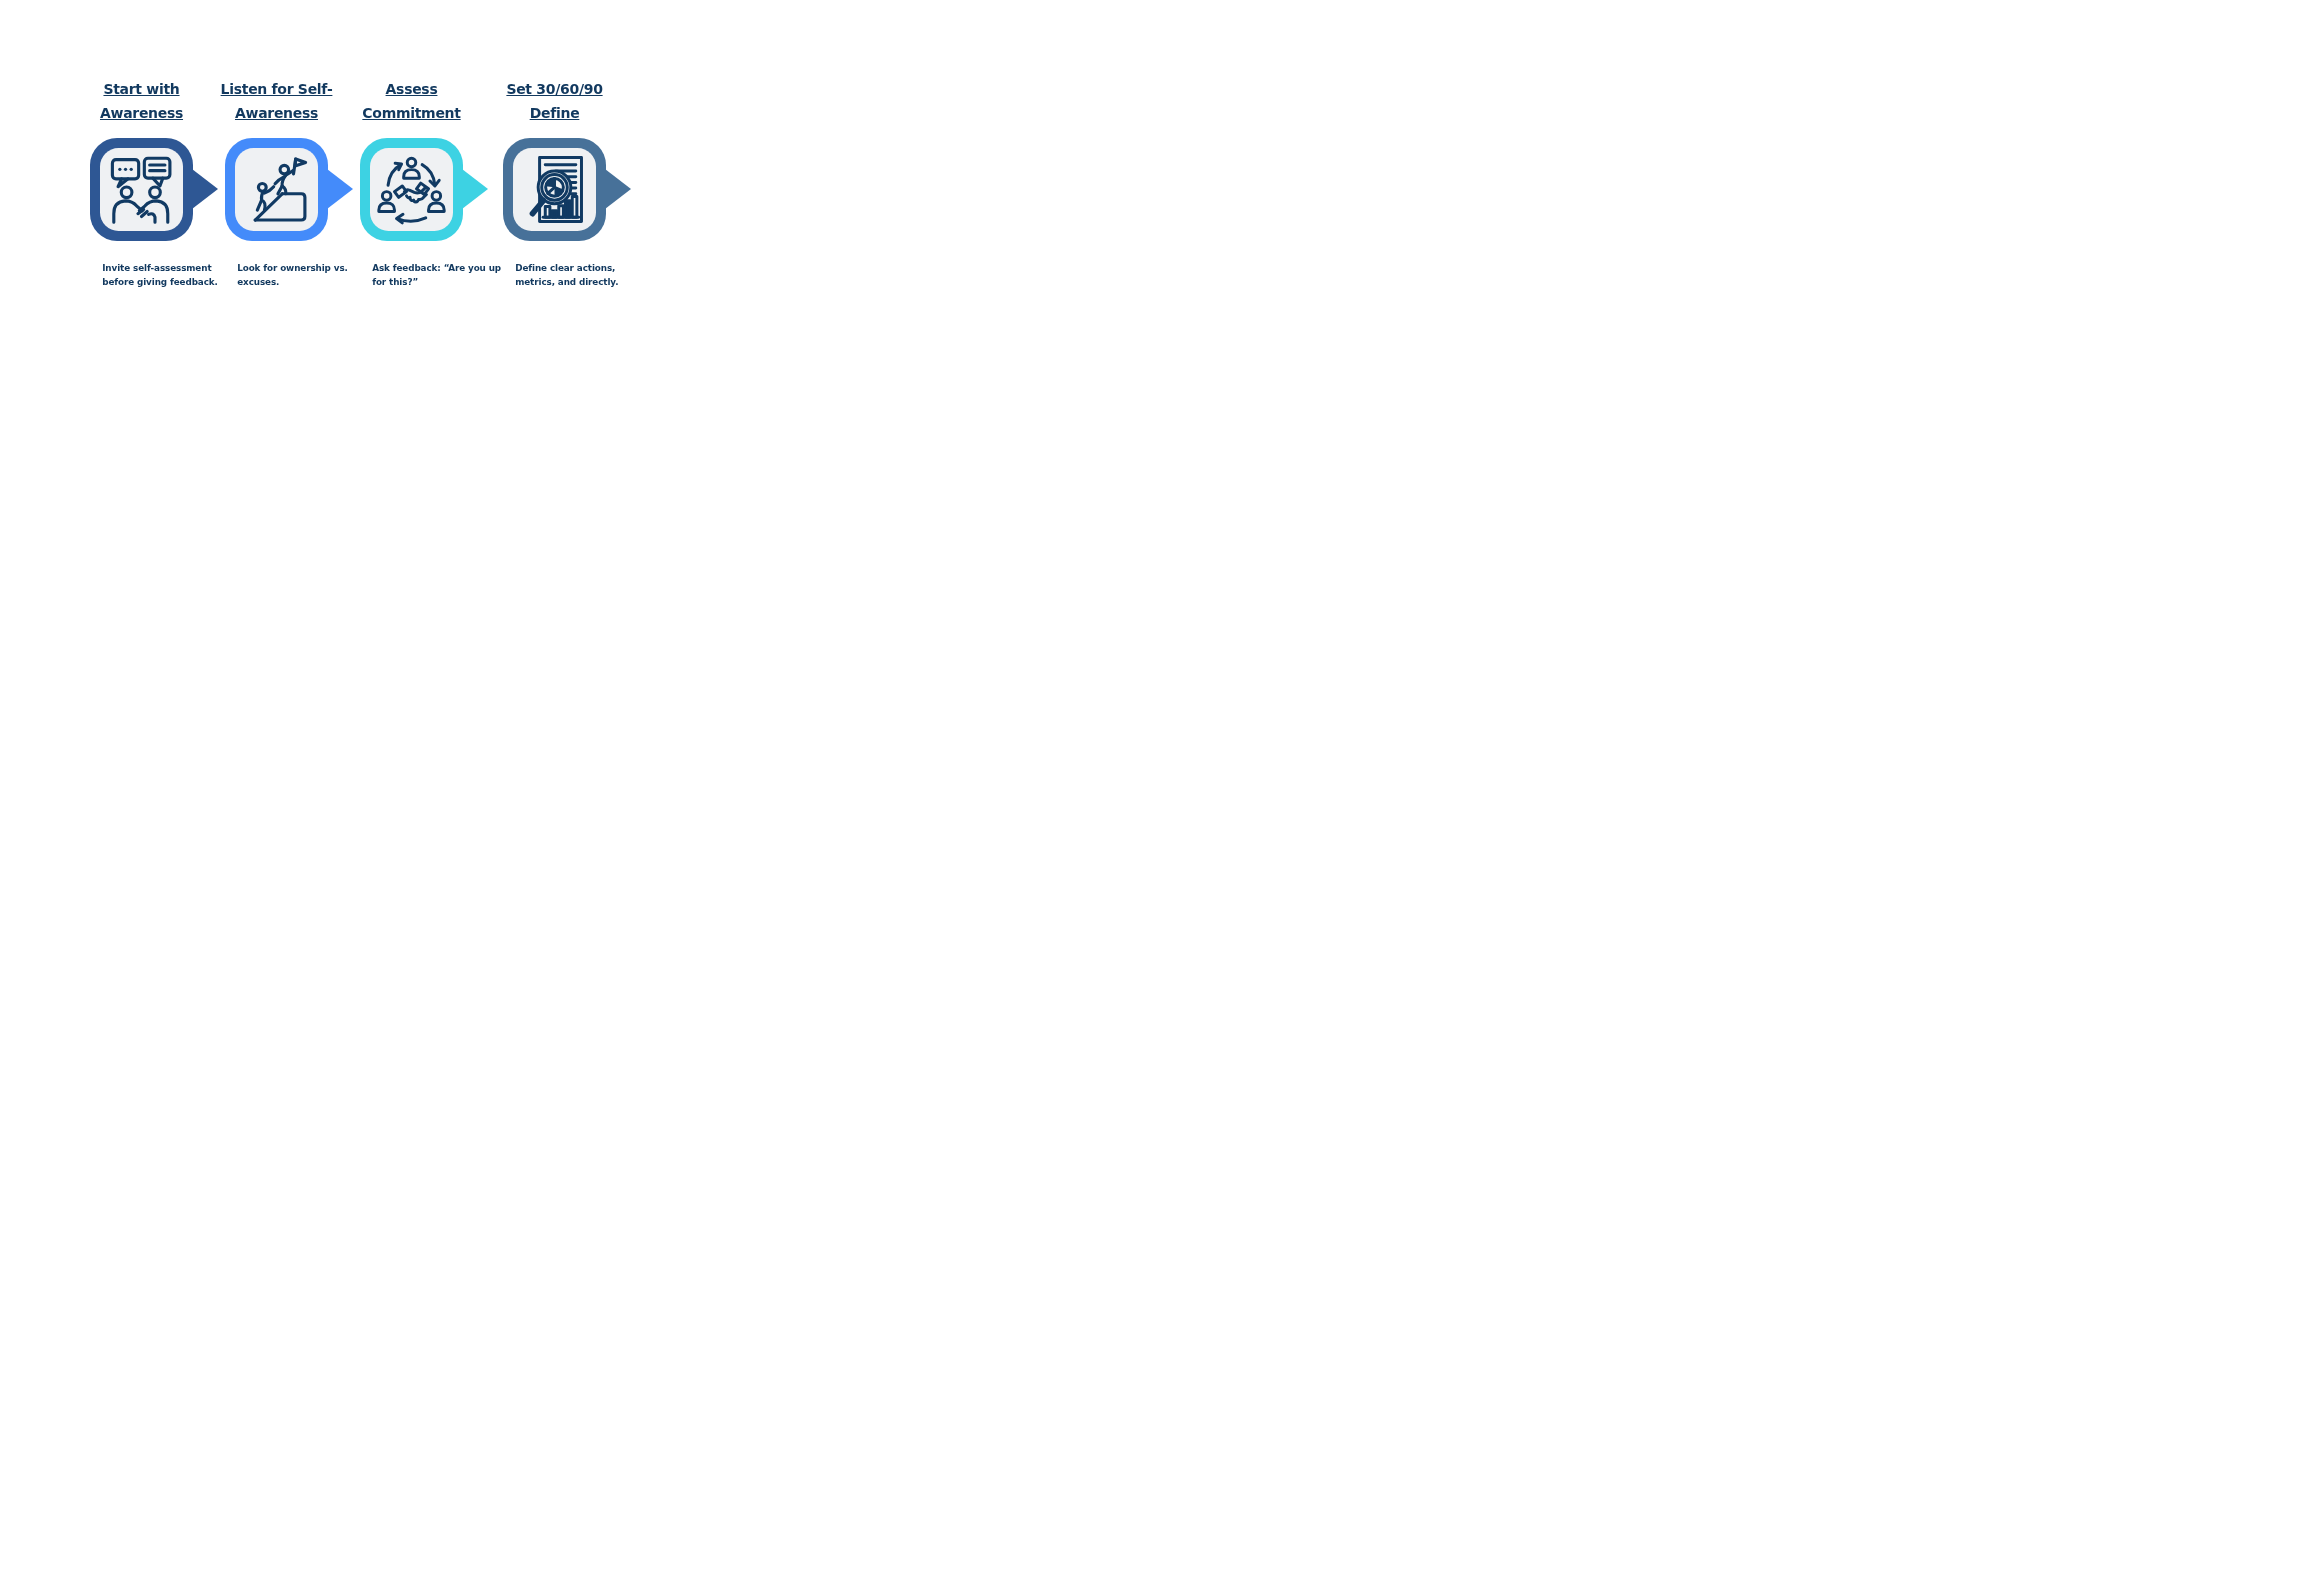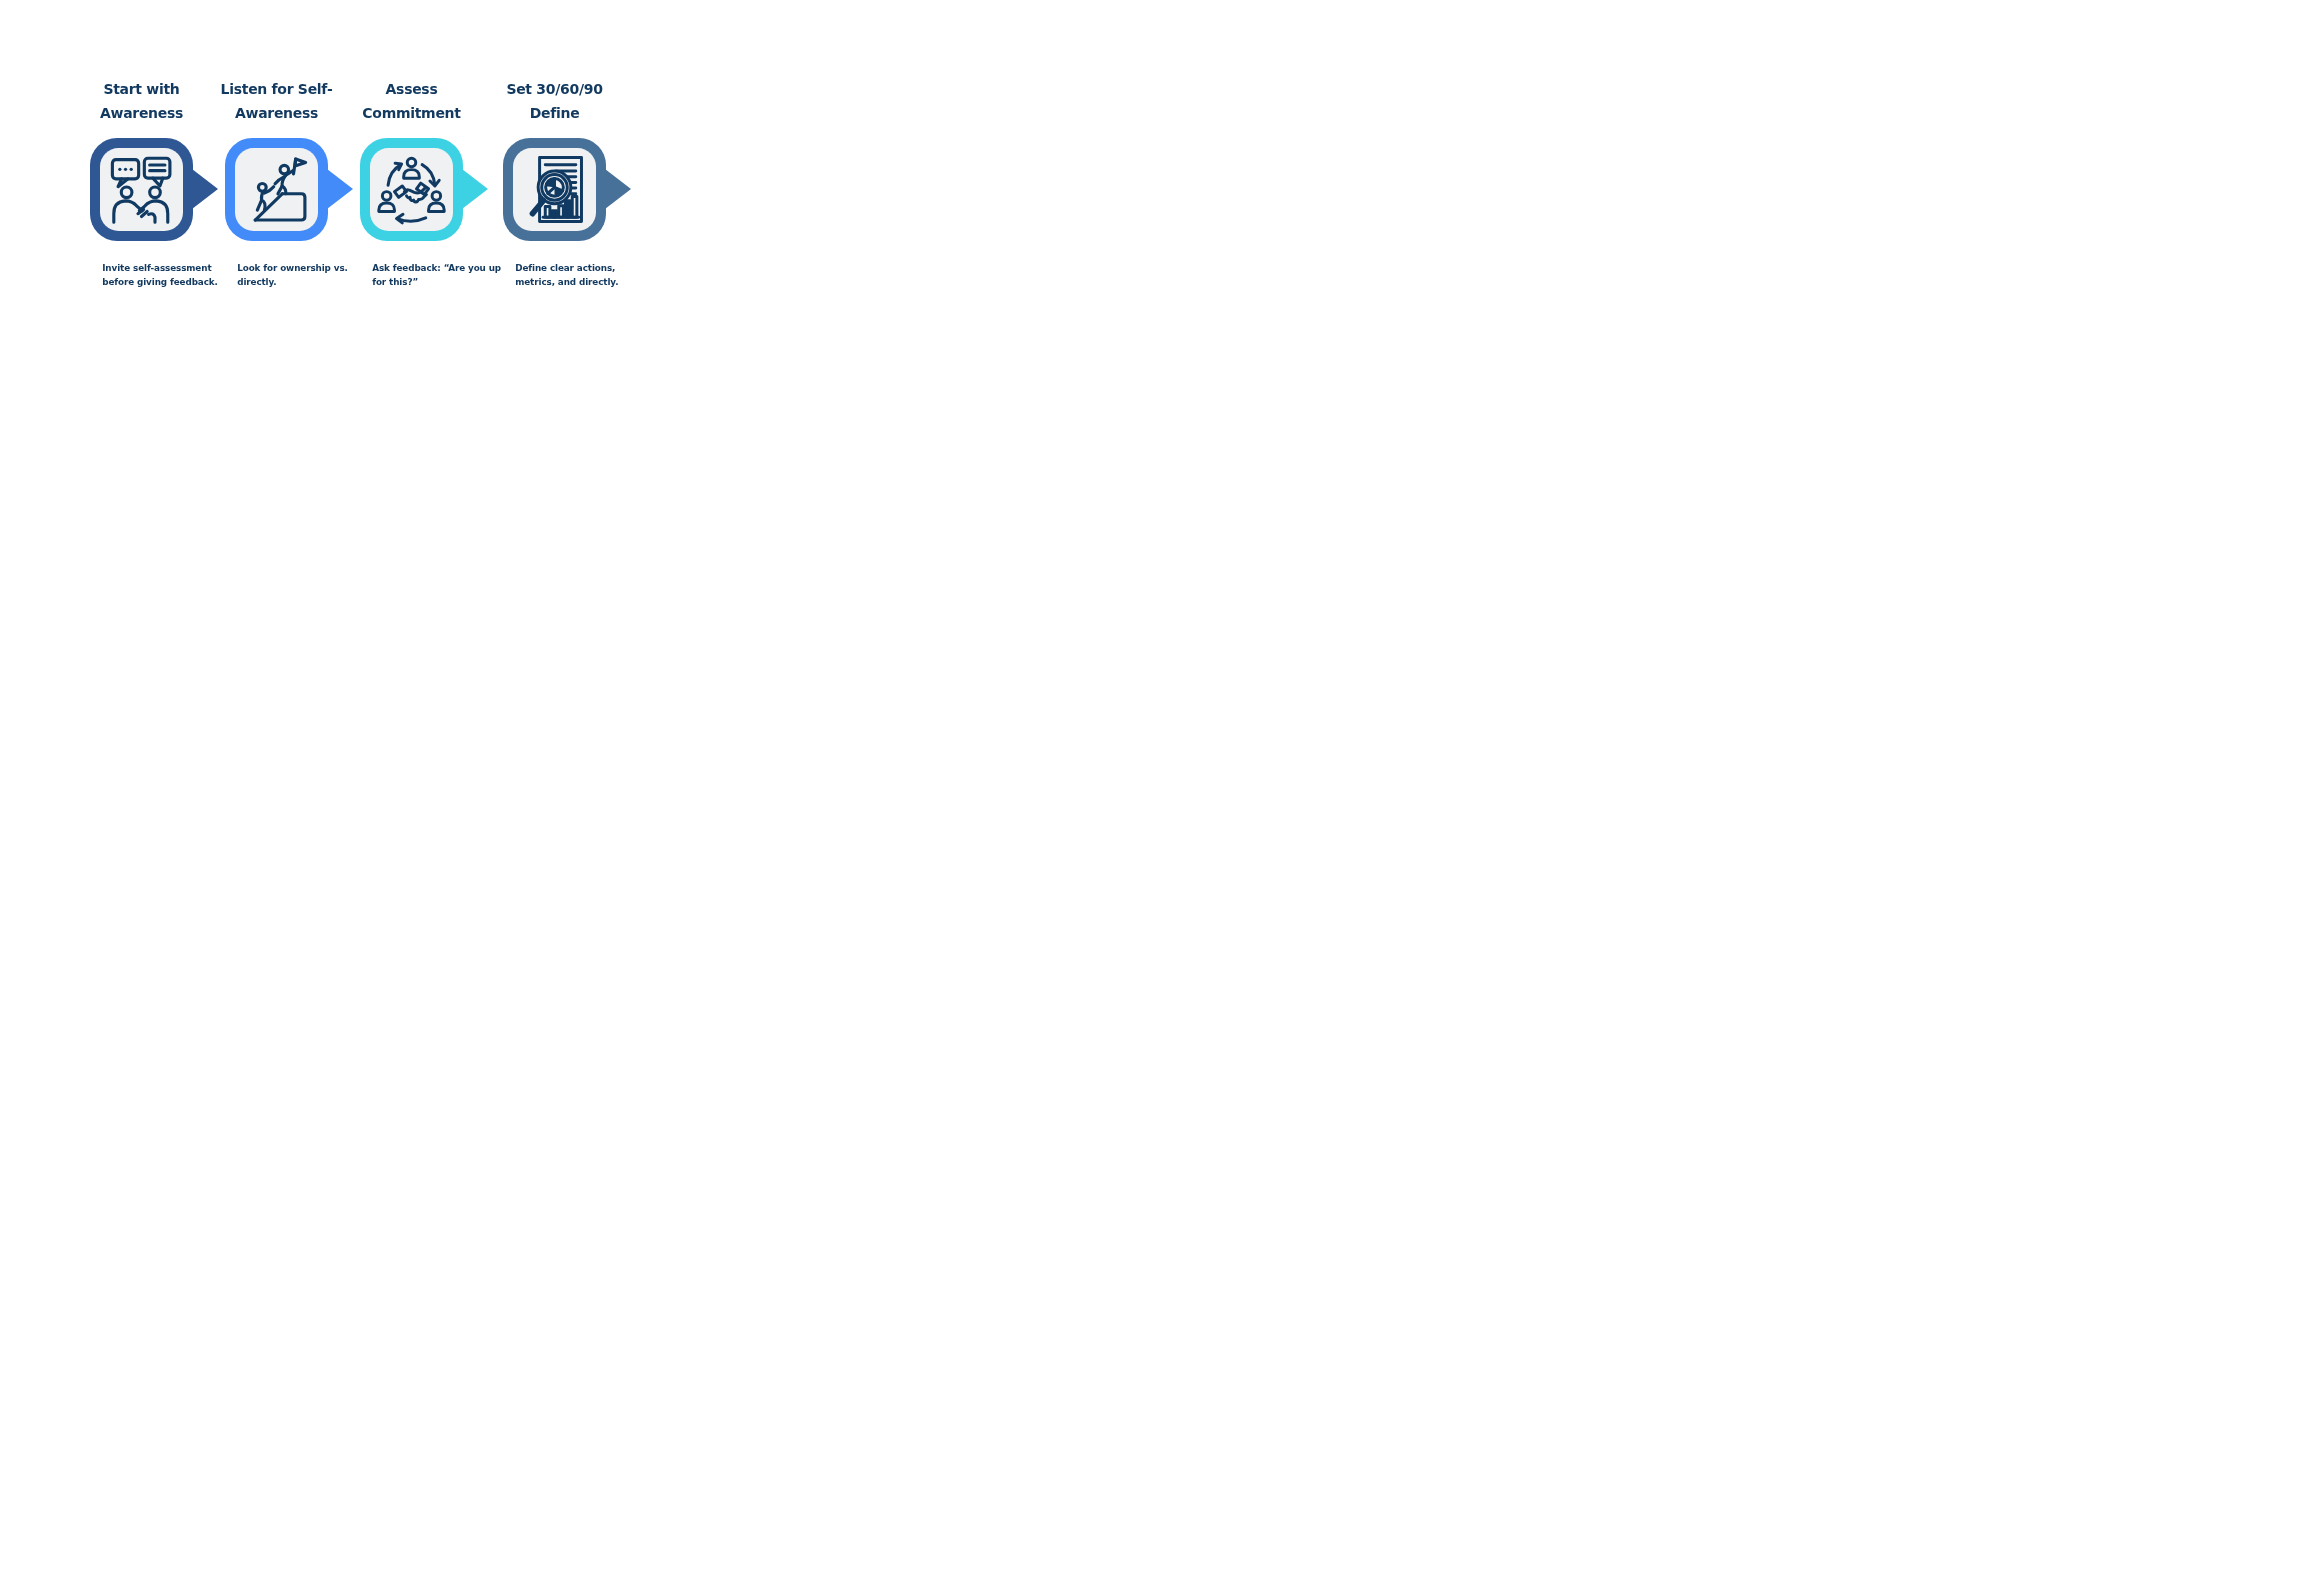--- a/index.html
+++ b/index.html
@@ -11,21 +11,21 @@
   .step.s1{left:90px}
   .step.s2{left:225px}
   .step.s3{left:360px}
   .step.s4{left:503px}
 
   .title{
     position:absolute;top:77px;left:50%;transform:translateX(-50%);
     margin:0;text-align:center;font-size:14px;font-weight:700;line-height:24px;
     letter-spacing:-0.3px;white-space:nowrap;color:var(--text);
   }
-  .title span{display:block;}
+  .title span{display:block;text-decoration:underline;}
 
   .badge{position:absolute;top:138px;left:0;width:103px;height:103px;}
   .badge-box{position:absolute;inset:0;border-radius:27px;}
   .badge-inner{
     position:absolute;inset:9.7px;border-radius:18.5px;
     display:flex;align-items:center;justify-content:center;
   }
   .badge-arrow{
     position:absolute;top:31px;left:102px;width:0;height:0;
     border-top:20px solid transparent;border-bottom:20px solid transparent;
@@ -105,21 +105,21 @@
             <path d="M31 53 Q28 60 29 65"></path>
             <path d="M33 55 Q41 52 46 46"></path>
             <path d="M29 65 L23 79"></path>
             <path d="M29 65 Q36 68 33 79"></path>
           </svg>
         </div>
       </div>
     </div>
     <p class="desc">
       <span>Look for ownership vs.</span>
-      <span>directly.</span>
+      <span>excuses.</span>
     </p>
   </section>
 
   <section class="step s3">
     <h2 class="title">
       <span>Assess</span>
       <span>Commitment</span>
     </h2>
     <div class="badge">
       <div class="badge-arrow" style="border-left-color: rgb(61, 210, 227);"></div>

